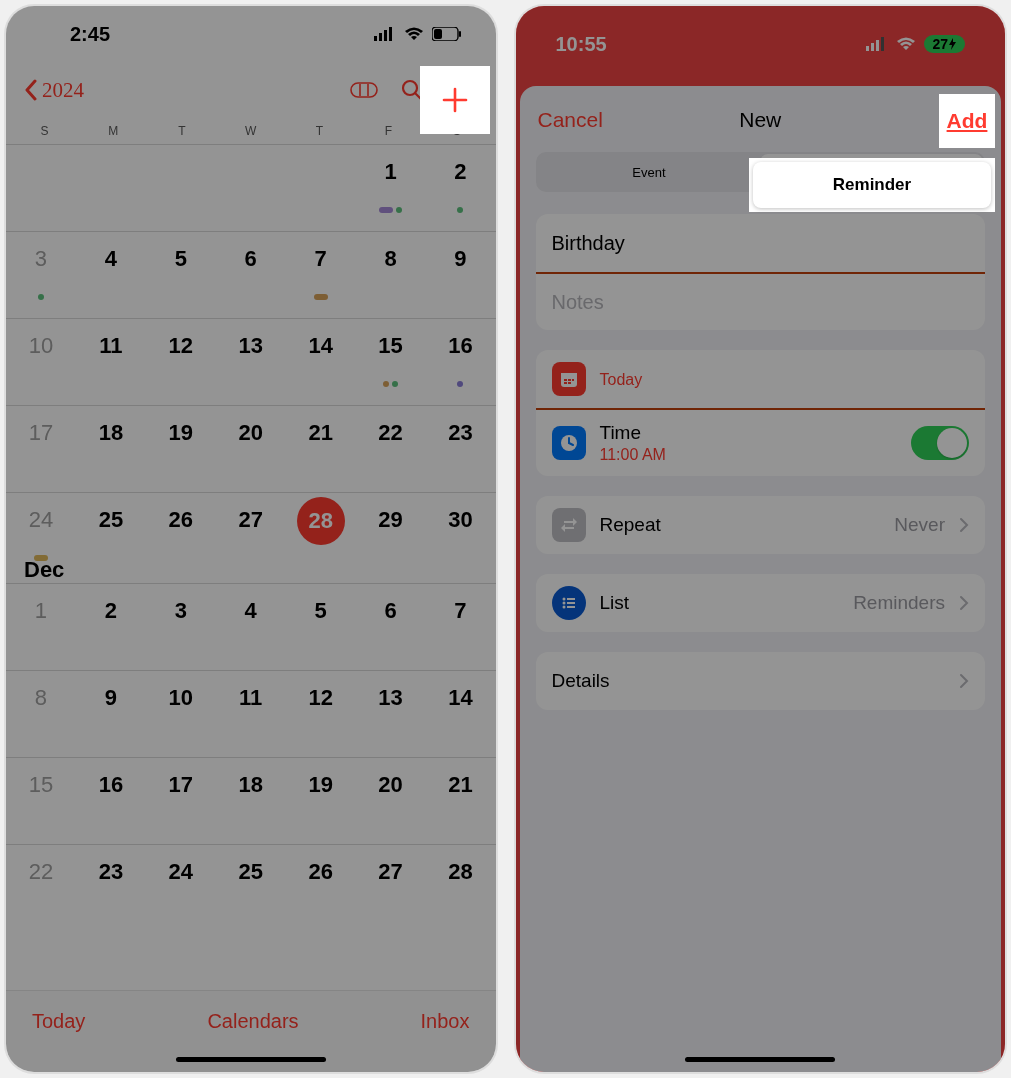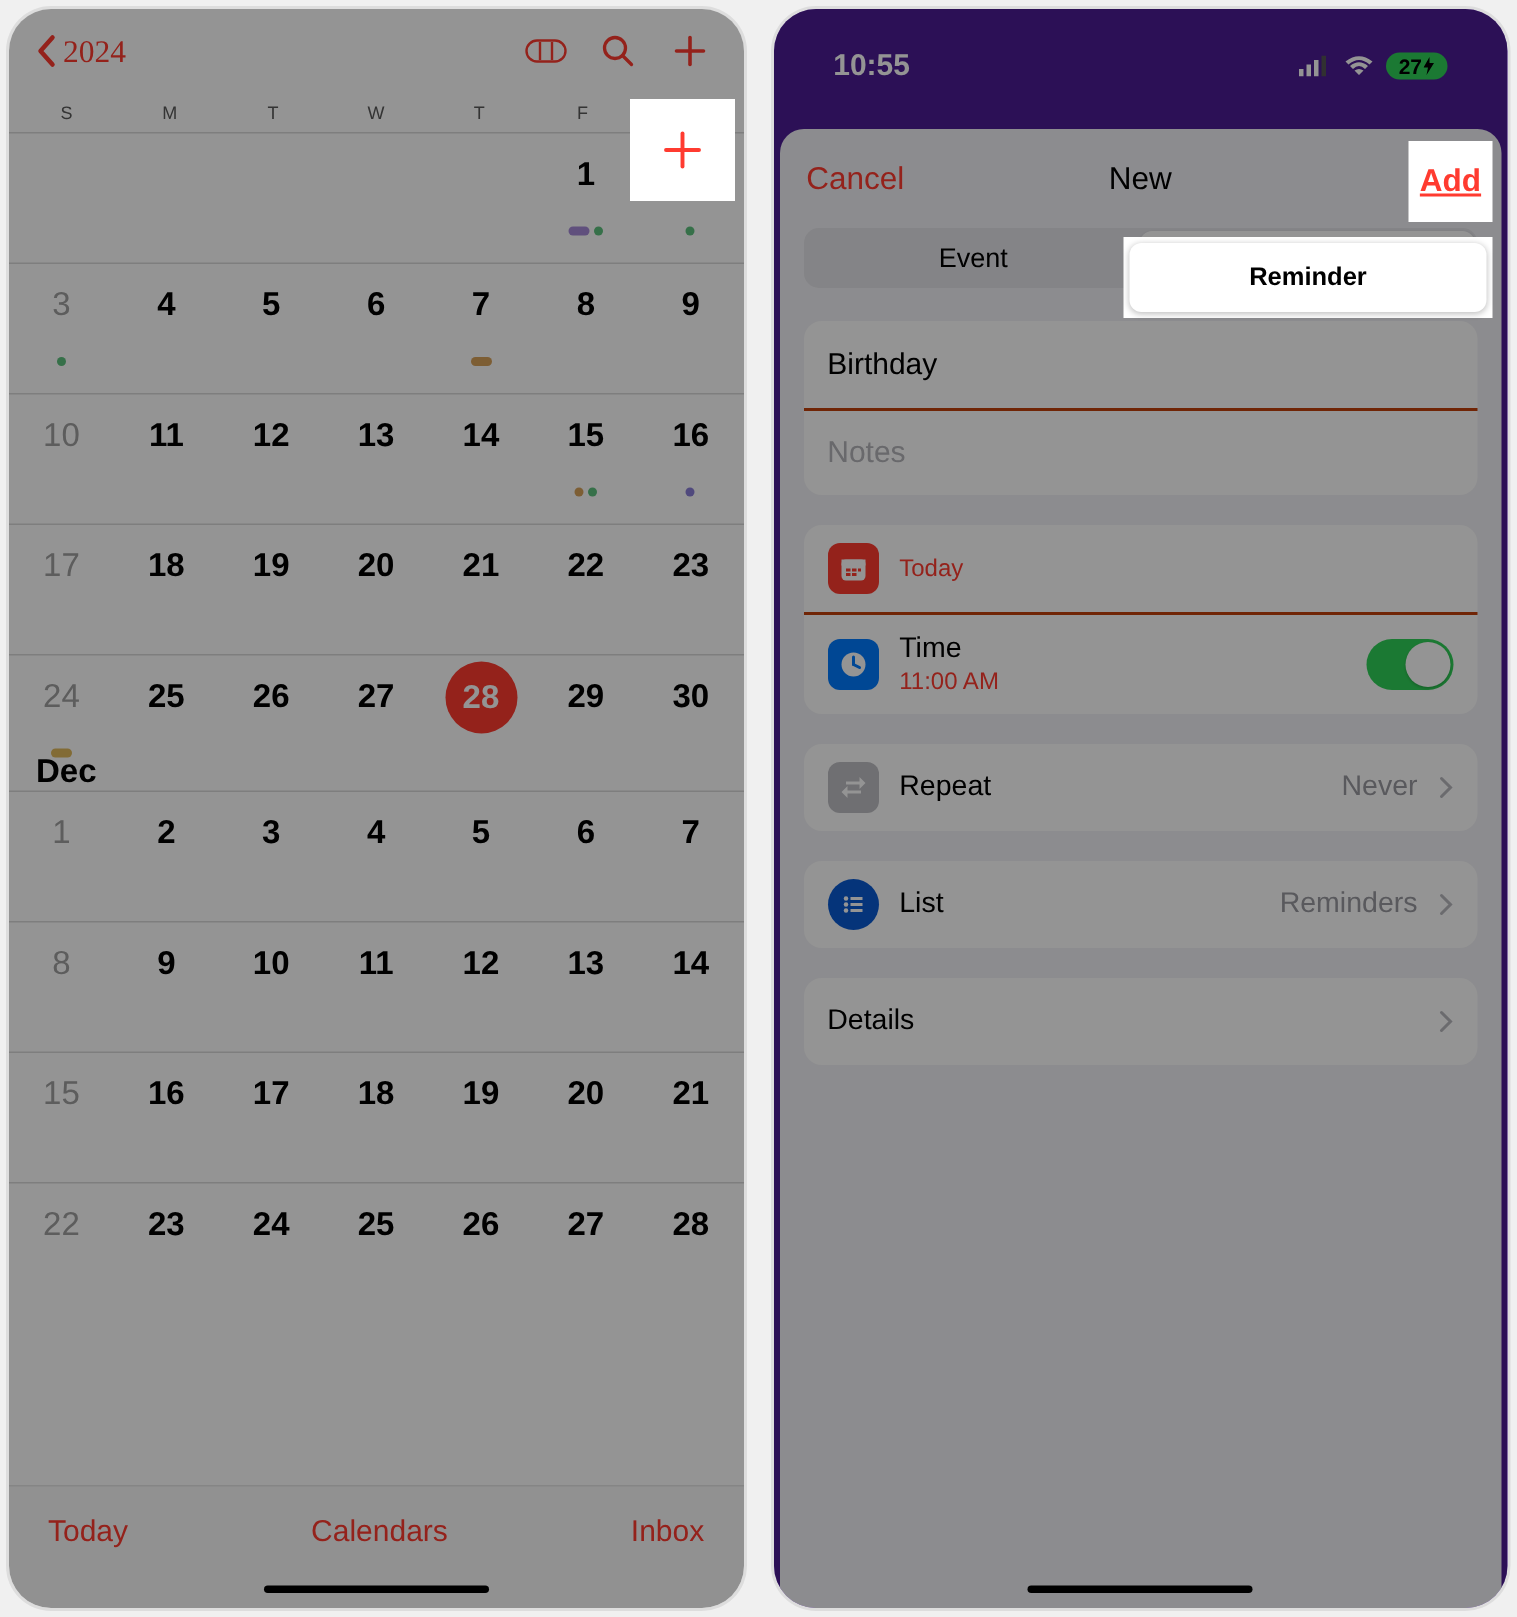--- a/index.html
+++ b/index.html
@@ -67,40 +67,40 @@
     position:absolute; bottom:0; left:0; right:0; height:82px;
     display:flex; justify-content:space-between; align-items:center;
     padding:0 26px 20px; font-size:20px; color:#ff3b30;
     border-top:1px solid #e6e6e6; background:#fafafa;
   }
   .home-ind { position:absolute; bottom:10px; left:50%; transform:translateX(-50%); width:150px; height:5px; background:#000; border-radius:3px; }
   
   .dim1 { position:absolute; inset:0; background:rgba(0,0,0,0.42); z-index:3; }
 
   
-  .scrn2 { background:#4c1d95; }
+  .scrn2 { background:#ef4444; }
   .status2 { color:#fff; height:76px; padding:0 40px; display:flex; justify-content:space-between; align-items:center; font-weight:600; font-size:20px; }
   .batt-pill { background:#30d158; color:#000; border-radius:14px; padding:1px 8px; font-size:14px; font-weight:700; display:flex; align-items:center; gap:1px;}
   .sheet {
     position:absolute; top:80px; left:4px; right:4px; bottom:0;
     background:#f2f2f6; border-radius:16px 16px 0 0;
     padding:18px 0 0;
   }
   .sheet-head {
     display:flex; justify-content:space-between; align-items:center;
     padding:4px 18px 20px; position:relative;
   }
   .sheet-head .title { position:absolute; left:0; right:0; text-align:center; font-size:21px; font-weight:500; pointer-events:none; }
   .cancel { color:#ff3b30; font-size:21px; }
   .addbtn { color:#ff3b30; font-size:21px; font-weight:700; text-decoration:underline; }
   .seg {
     margin:0 16px 22px; background:#e3e3e8; border-radius:10px; height:40px;
     display:flex; align-items:center; padding:2px; position:relative;
   }
-  .seg-opt { flex:1; text-align:center; font-size:18px; border-radius:8px; height:100%; display:flex; align-items:center; justify-content:center; }
+  .seg-opt { flex:1; text-align:center; font-size:13px; border-radius:8px; height:100%; display:flex; align-items:center; justify-content:center; }
   .seg-opt.active { background:#fff; box-shadow:0 1px 2px rgba(0,0,0,0.12); font-weight:600; }
 
   .card { margin:0 16px 20px; background:#fff; border-radius:12px; }
   .row { display:flex; align-items:center; min-height:58px; padding:12px 16px; gap:14px; border-top:2px solid #c2410c; }
   .row:first-child { border-top:none; }
   .row input { border:none; font-size:20px; width:100%; outline:none; background:transparent; }
   .row input::placeholder { color:#b5b5ba; }
   .lead-ico { width:34px; height:34px; border-radius:8px; display:flex; align-items:center; justify-content:center; flex-shrink:0; }
   .lead-ico.red { background:#ff3b30; }
   .lead-ico.blue { background:#007aff; }
@@ -124,20 +124,39 @@
   .home-ind2 { position:absolute; bottom:10px; left:50%; transform:translateX(-50%); width:150px; height:5px; background:#000; border-radius:3px; z-index:8;}
 
   
   svg { display:block; }
 </style>
 </head>
 <body>
 
 <div class="phone scrn1">
 
+  <div class="status">
+    <span>2:45</span>
+    <span class="status-right">
+      <svg width="22" height="14">
+          <rect x="0" y="9" width="3" height="5" fill="#000"></rect>
+          <rect x="5" y="6" width="3" height="8" fill="#000"></rect>
+          <rect x="10" y="3" width="3" height="11" fill="#000"></rect>
+          <rect x="15" y="0" width="3" height="14" fill="#000"></rect>
+        </svg>
+      <svg width="20" height="14">
+          <path d="M10 13 L7 10 Q10 8 13 10 Z M4 7 Q10 2 16 7 L14 9 Q10 5 6 9 Z M1 4 Q10 -3 19 4 L17 6 Q10 0 3 6 Z" fill="#000"></path>
+        </svg>
+      <svg width="30" height="14">
+          <rect x="0" y="0" width="26" height="14" rx="4" fill="none" stroke="#000" stroke-width="1.4"></rect>
+          <rect x="2" y="2" width="8" height="10" rx="2" fill="#000"></rect>
+          <rect x="27" y="4" width="2" height="6" rx="1" fill="#000"></rect>
+        </svg>
+    </span>
+  </div>
 
   <div class="navrow">
     <div class="back">
       <svg width="14" height="22">
           <path d="M11 2 L3 11 L11 20" stroke="#ff3b30" stroke-width="3" fill="none" stroke-linecap="round" stroke-linejoin="round"></path>
         </svg>
       <span>2024</span>
     </div>
     <div class="spacer"></div>
     <div class="icon-btn">

